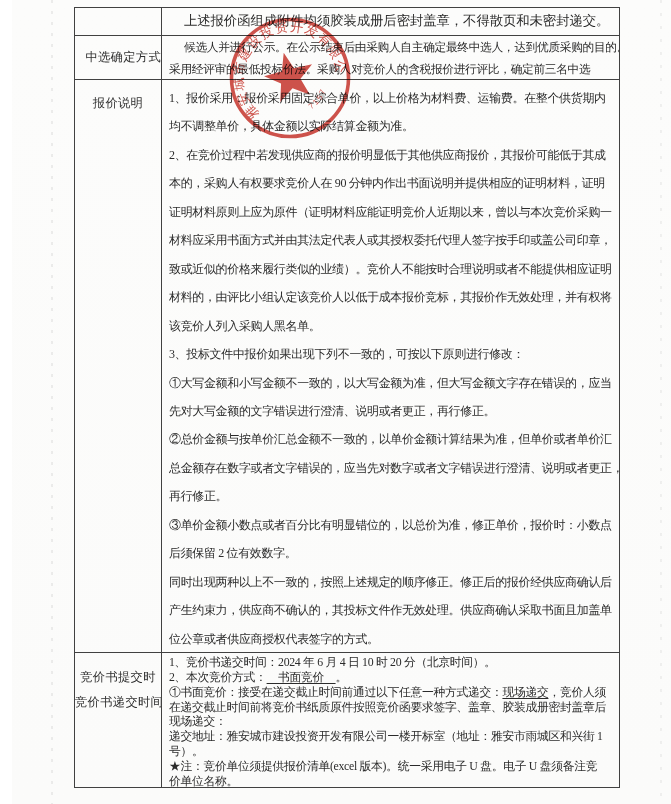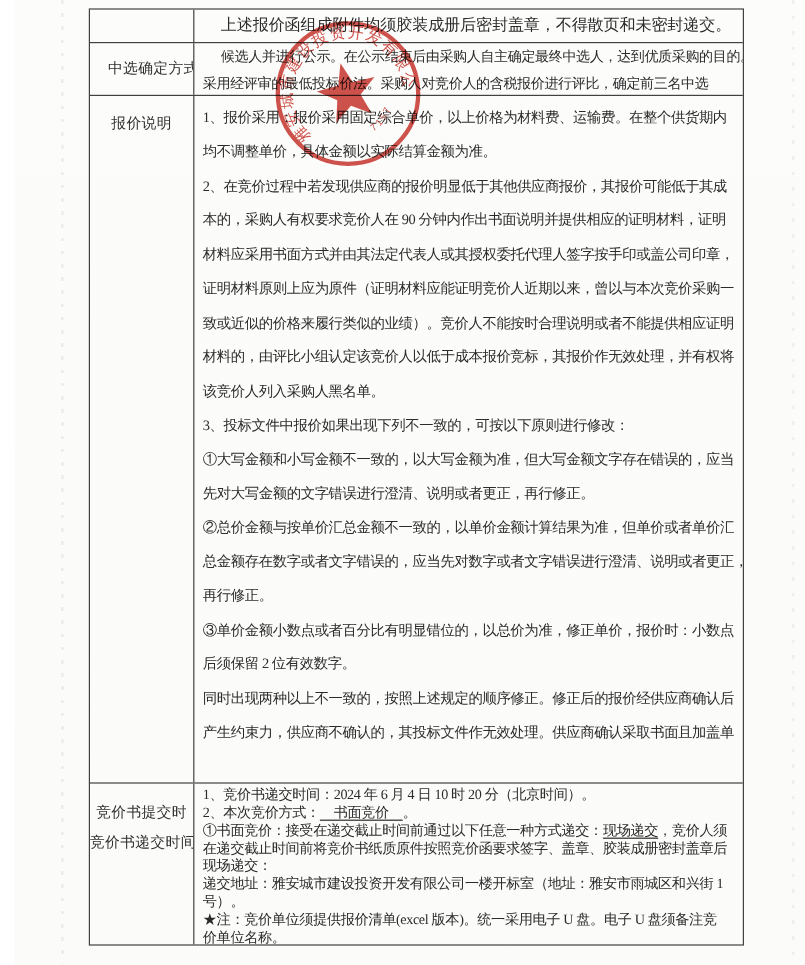--- a/index.html
+++ b/index.html
@@ -43,21 +43,21 @@
   }
   .content{flex:1;padding:0 3px 0 7px;}
   .line{white-space:pre;}
   .u{text-decoration:underline;text-underline-offset:2px;}
 
   .r1{height:27px;}
   .r1 .content{font-size:13.4px;line-height:26px;letter-spacing:-0.1px;}
   .r1 .line:first-child{text-indent:15px;}
 
   .r2{height:44px;}
-  .r2 .label{display:flex;align-items:center;justify-content:flex-start;}
+  .r2 .label{display:flex;align-items:center;justify-content:flex-end;}
   .r2 .content{font-size:11.7px;line-height:21.5px;letter-spacing:-0.3px;padding-top:1px;}
   .r2 .line:first-child{text-indent:15px;}
 
   .r3{height:573px;}
   .r3 .label{padding-top:15px;}
   .r3 .content{font-size:12px;line-height:28.45px;letter-spacing:-0.35px;padding-top:4px;}
 
   .r4{height:135px;}
   .r4 .label{padding-top:12px;line-height:25px;}
   .r4 .content{font-size:11.8px;line-height:14.85px;letter-spacing:-0.3px;padding-top:2px;}
@@ -98,35 +98,36 @@
 
     <div class="row r3">
       <div class="cell label">
           <div class="line"><span>报价说明</span></div>
         </div>
       <div class="cell content">
           <div class="line"><span>1、报价采用：报价采用固定综合单价，以上价格为材料费、运输费。在整个供货期内</span></div>
           <div class="line"><span>均不调整单价，具体金额以实际结算金额为准。</span></div>
           <div class="line"><span>2、在竞价过程中若发现供应商的报价明显低于其他供应商报价，其报价可能低于其成</span></div>
           <div class="line"><span>本的，采购人有权要求竞价人在 90 分钟内作出书面说明并提供相应的证明材料，证明</span></div>
+          <div class="line"><span>证明材料原则上应为原件（证明材料应能证明竞价人近期以来，曾以与本次竞价采购一</span></div>
           <div class="line"><span>材料应采用书面方式并由其法定代表人或其授权委托代理人签字按手印或盖公司印章，</span></div>
-          <div class="line"><span>证明材料原则上应为原件（证明材料应能证明竞价人近期以来，曾以与本次竞价采购一</span></div>
           <div class="line"><span>致或近似的价格来履行类似的业绩）。竞价人不能按时合理说明或者不能提供相应证明</span></div>
           <div class="line"><span>材料的，由评比小组认定该竞价人以低于成本报价竞标，其报价作无效处理，并有权将</span></div>
           <div class="line"><span>该竞价人列入采购人黑名单。</span></div>
           <div class="line"><span>3、投标文件中报价如果出现下列不一致的，可按以下原则进行修改：</span></div>
           <div class="line"><span>①大写金额和小写金额不一致的，以大写金额为准，但大写金额文字存在错误的，应当</span></div>
           <div class="line"><span>先对大写金额的文字错误进行澄清、说明或者更正，再行修正。</span></div>
           <div class="line"><span>②总价金额与按单价汇总金额不一致的，以单价金额计算结果为准，但单价或者单价汇</span></div>
           <div class="line"><span>总金额存在数字或者文字错误的，应当先对数字或者文字错误进行澄清、说明或者更正，</span></div>
           <div class="line"><span>再行修正。</span></div>
           <div class="line"><span>③单价金额小数点或者百分比有明显错位的，以总价为准，修正单价，报价时：小数点</span></div>
           <div class="line"><span>后须保留 2 位有效数字。</span></div>
           <div class="line"><span>同时出现两种以上不一致的，按照上述规定的顺序修正。修正后的报价经供应商确认后</span></div>
           <div class="line"><span>产生约束力，供应商不确认的，其投标文件作无效处理。供应商确认采取书面且加盖单</span></div>
+          <div class="line"><span>位公章或者供应商授权代表签字的方式。</span></div>
         </div>
     </div>
 
     <div class="row r4">
       <div class="cell label">
           <div class="line"><span>竞价书提交时</span></div>
           <div class="line"><span>竞价书递交时间</span></div>
         </div>
       <div class="cell content">
           <div class="line"><span>1、竞价书递交时间：2024 年 6 月 4 日 10 时 20 分（北京时间）。</span></div>

